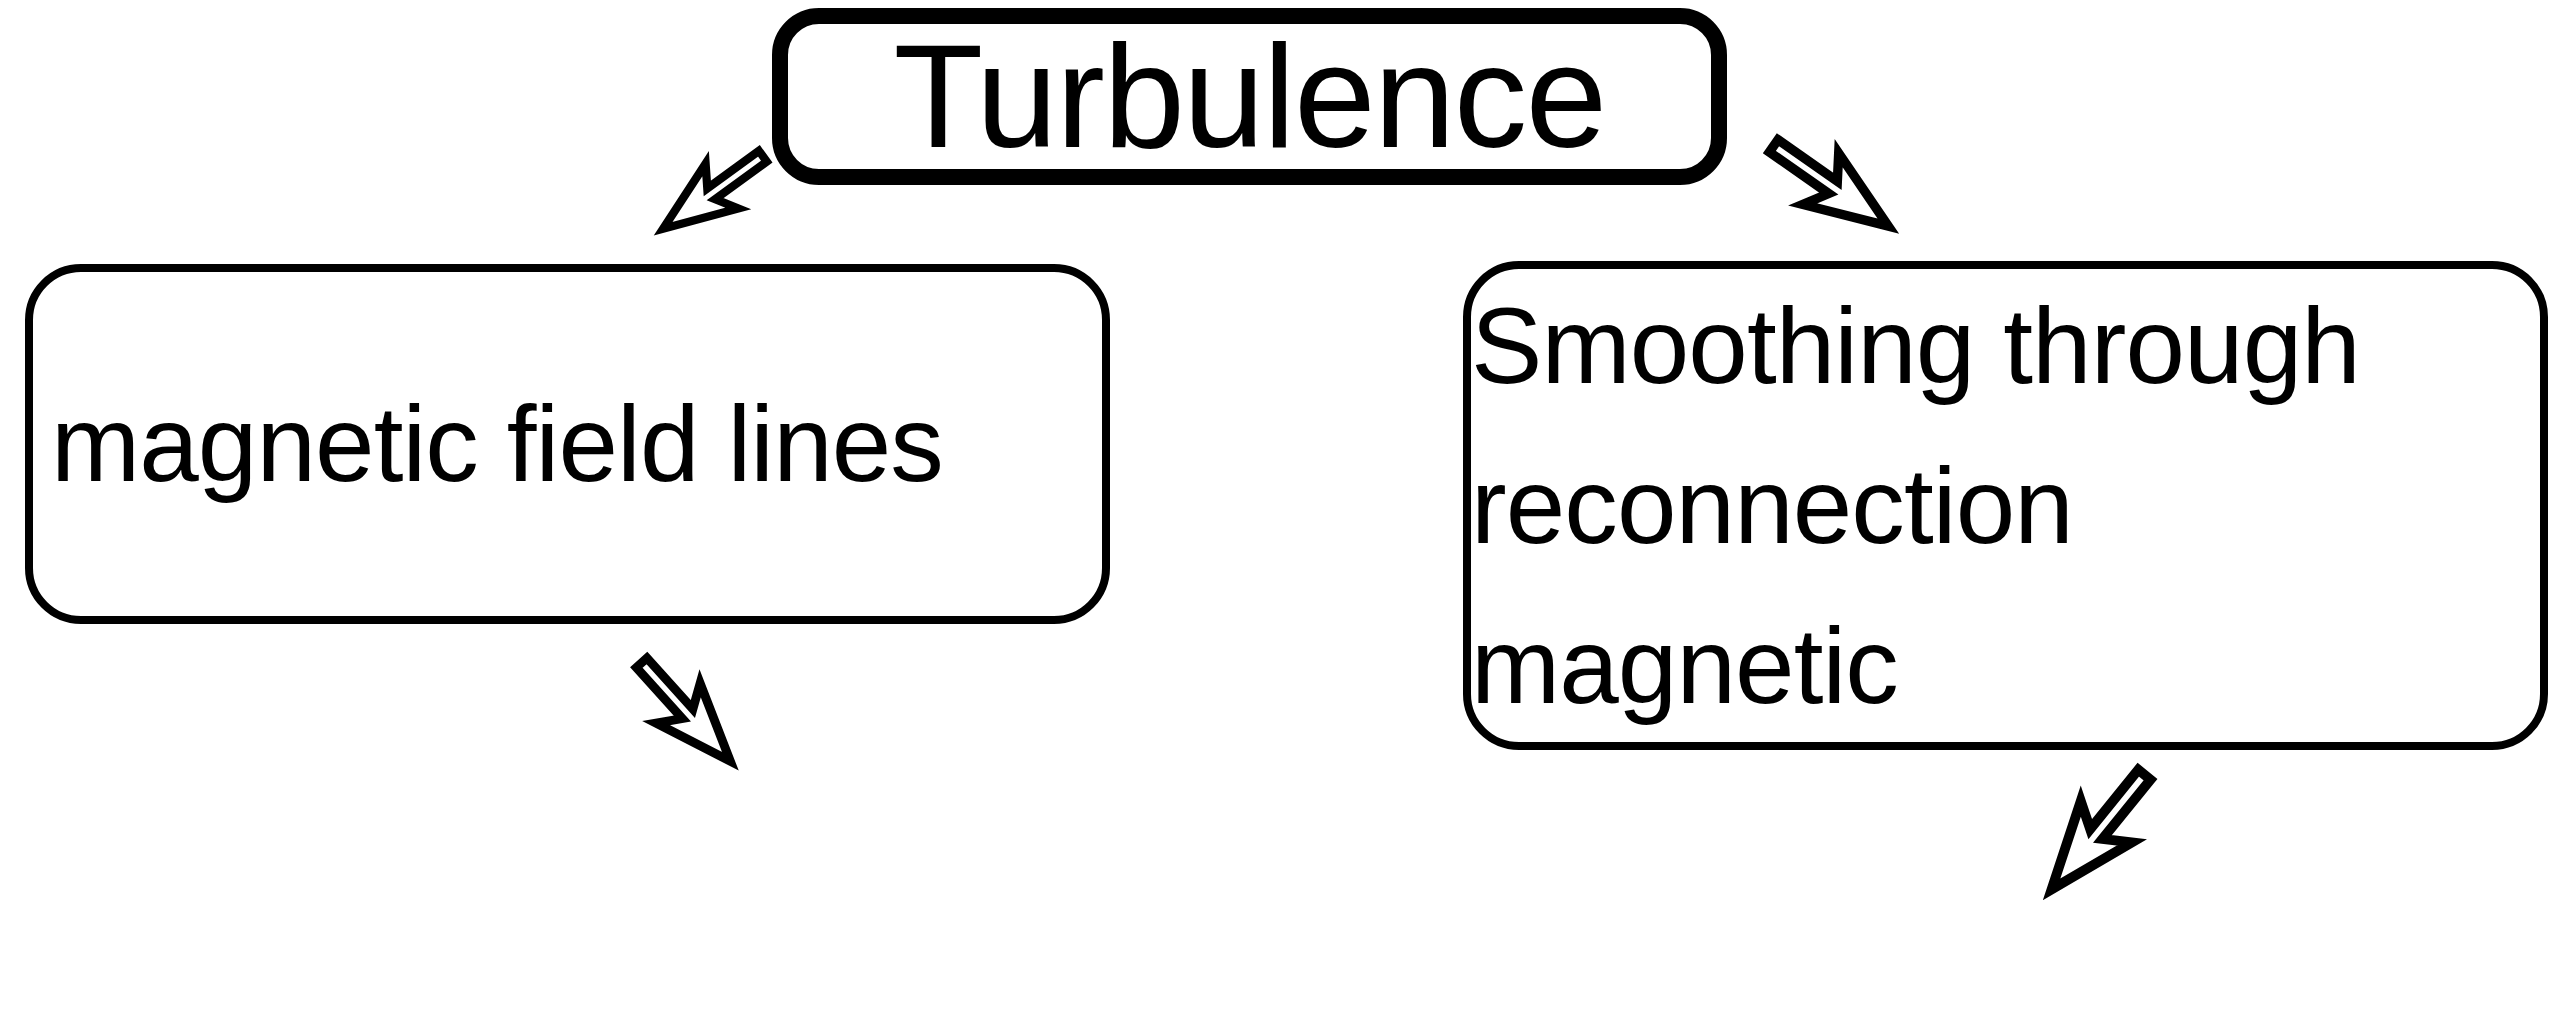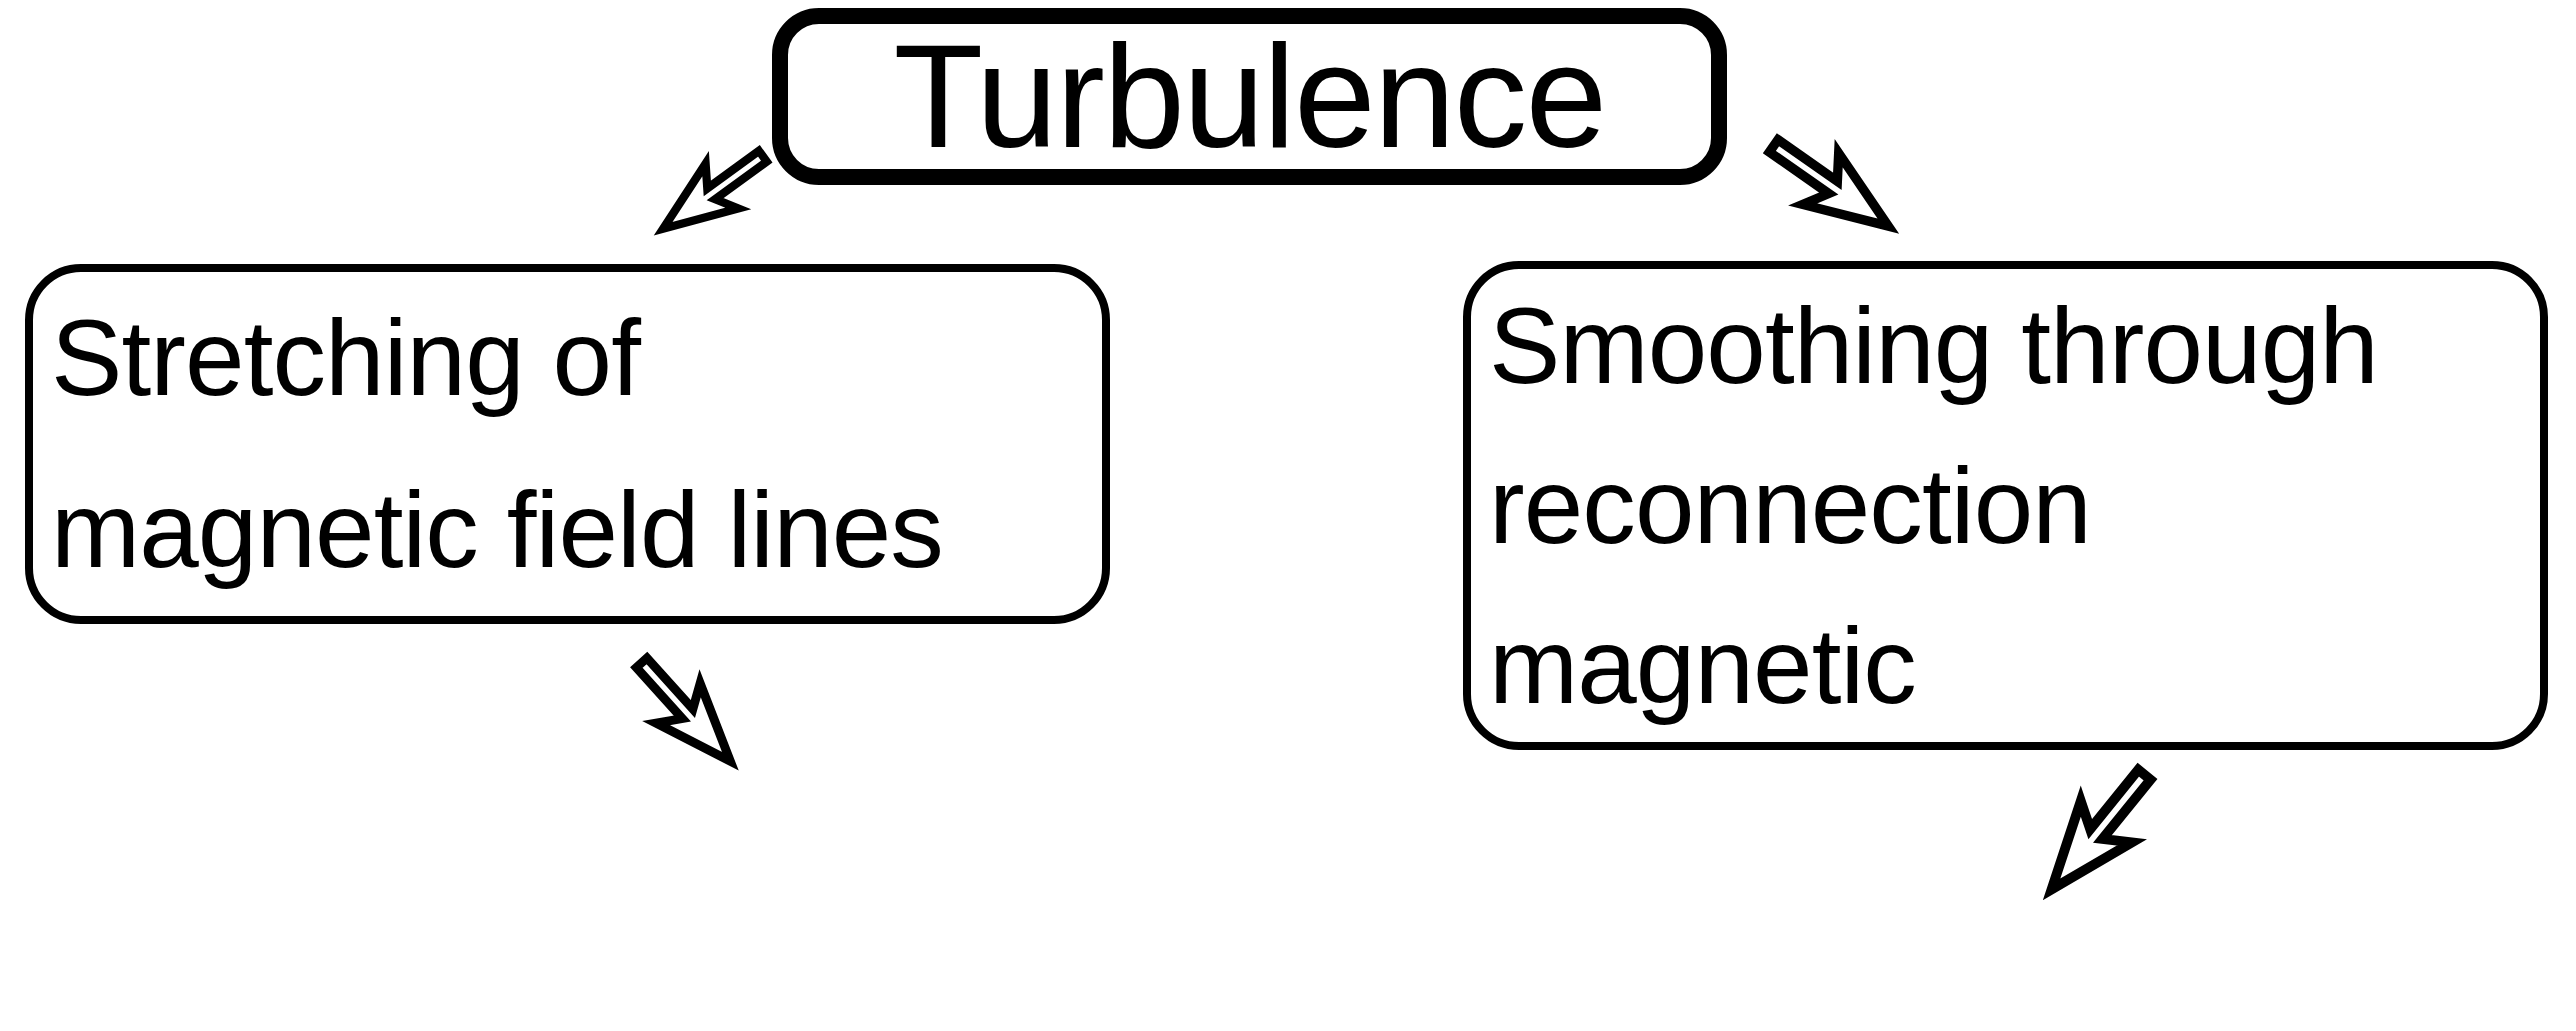--- a/index.html
+++ b/index.html
@@ -51,21 +51,20 @@
     font-size: 107px;
     line-height: 172px;
     letter-spacing: -0.9px;
     white-space: nowrap;
   }
   .node-smoothing {
     left: 1463px; top: 261px;
     width: 1085px; height: 489px;
     border-width: 8.1px;
     border-radius: 56px;
-    padding-left: 18px;
     font-size: 107px;
     line-height: 160px;
     letter-spacing: -0.9px;
     white-space: nowrap;
   }
   .node-dynamo {
     left: 620px; top: 790px;
     width: 1389px; height: 205px;
     border-width: 10px;
     border-radius: 51px;
@@ -93,21 +92,20 @@
 </head>
 <body>
 
 <div class="canvas">
 
   <div class="node node-turbulence">
     <span>Turbulence</span>
   </div>
 
   <div class="node node-stretching">
-    <div>Stretching of</div>
     <div>magnetic field lines</div>
   </div>
 
   <div class="node node-smoothing">
     <div>Smoothing through</div>
     <div>reconnection</div>
     <div>magnetic</div>
   </div>
 
 

